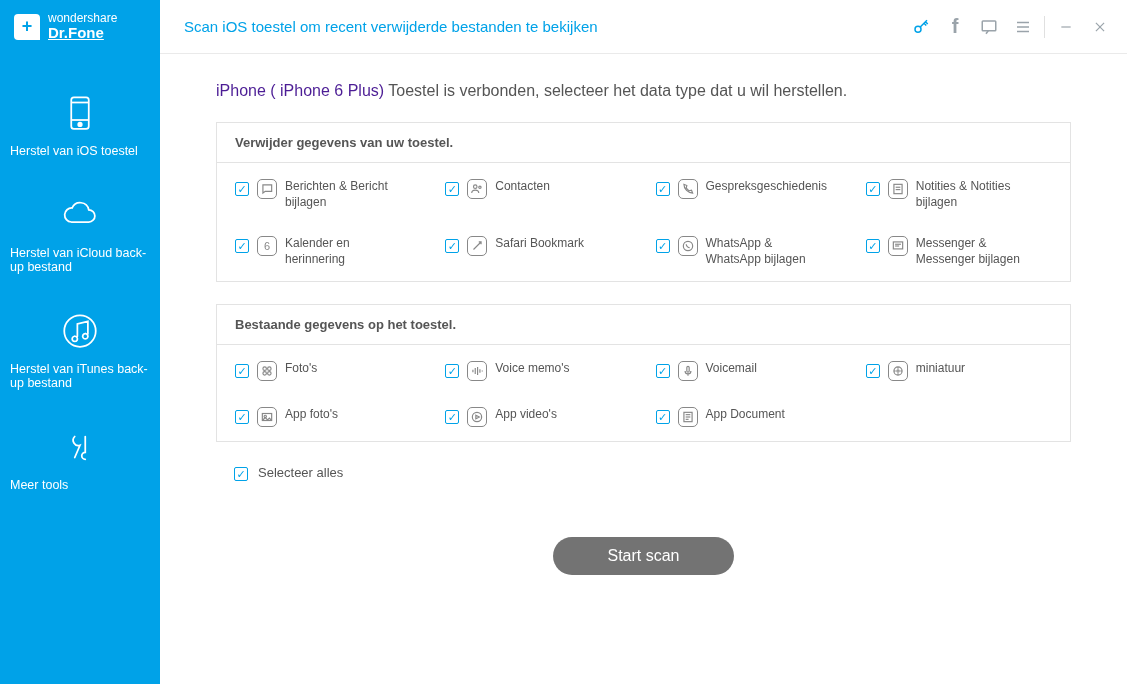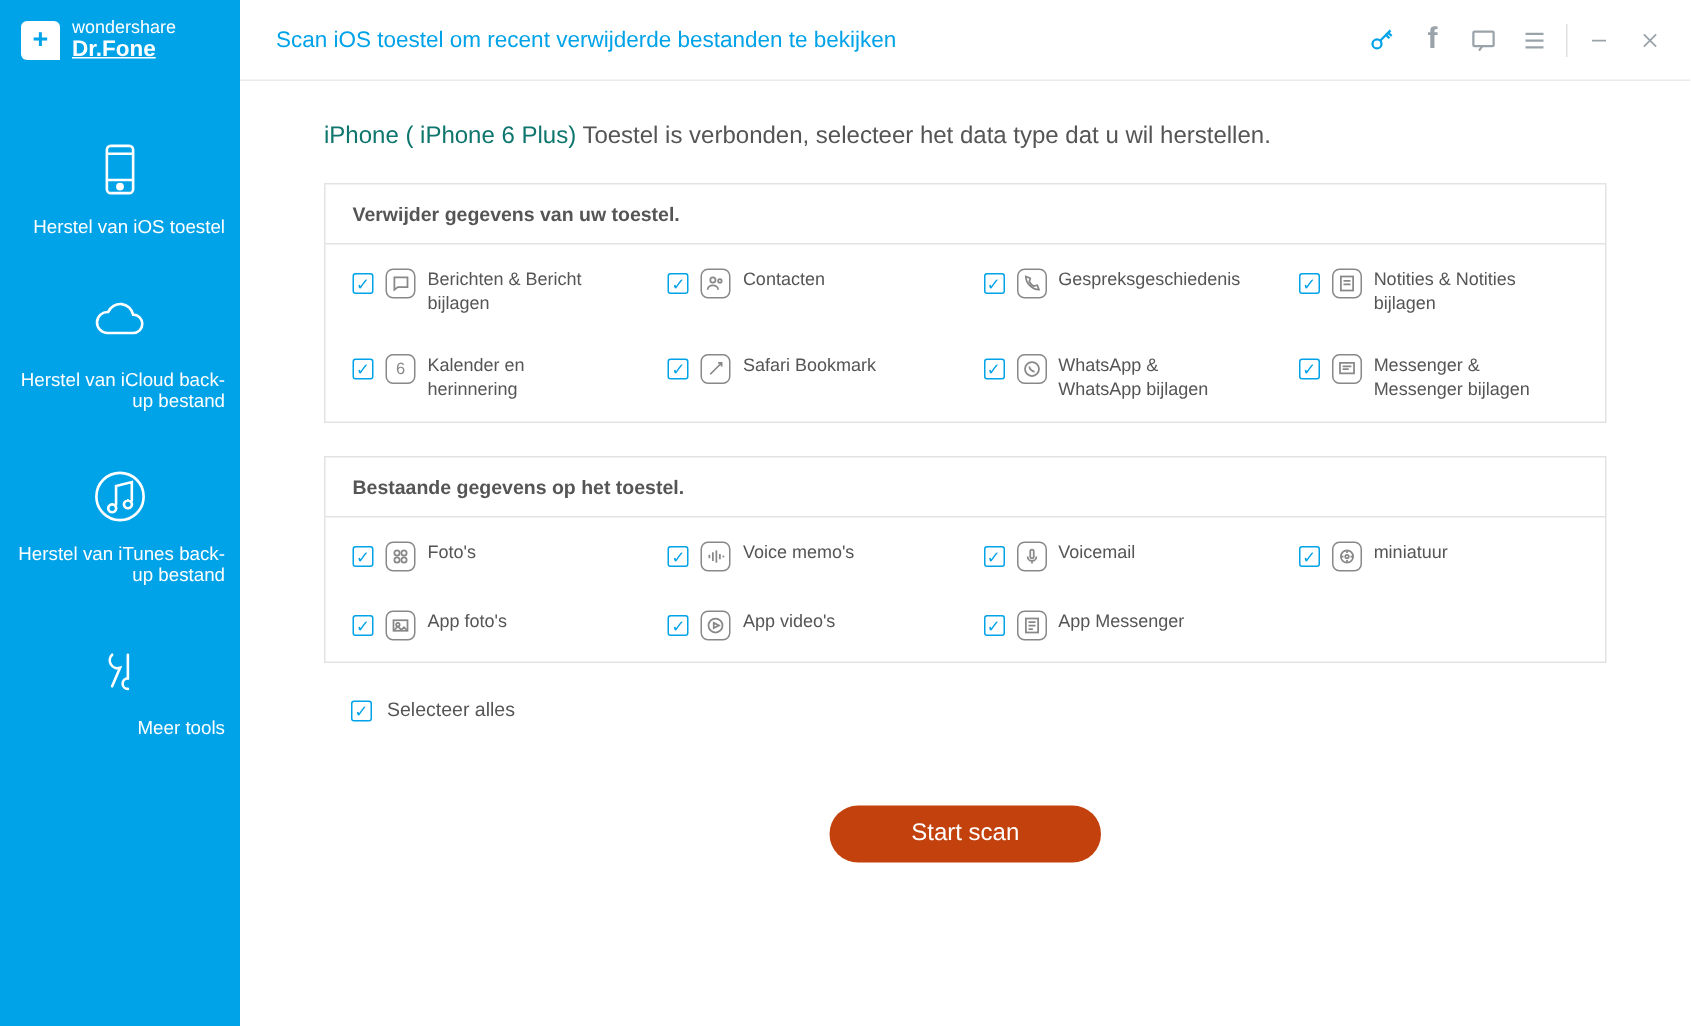--- a/index.html
+++ b/index.html
@@ -48,21 +48,21 @@
   width: 160px;
   background: #00a2e8;
   color: #fff;
   display: flex;
   flex-direction: column;
   align-items: center;
   padding-top: 24px;
 }
 .side-item {
   width: 100%;
-  text-align: right;
+  text-align: left;
   padding: 14px 10px 22px;
   font-size: 12.5px;
   position: relative;
   cursor: pointer;
 }
 .side-item.active::after {
   content: "";
   position: absolute;
   right: -12px; top: 40px;
   border: 12px solid transparent;
@@ -73,21 +73,21 @@
   width: 42px; height: 42px;
 }
 .side-icon svg { width:100%; height:100%; }
 
 .main {
   flex: 1;
   padding: 28px 56px 0 56px;
   overflow: auto;
 }
 .heading { font-size: 16px; color: #555; margin-bottom: 22px; }
-.heading .device { color: #0f766e; }
+.heading .device { color: #4c1d95; }
 
 .panel {
   border: 1px solid #e3e3e3;
   border-radius: 0;
   margin-bottom: 22px;
 }
 .panel-head {
   padding: 12px 18px;
   border-bottom: 1px solid #e3e3e3;
   font-weight: bold;
@@ -133,21 +133,21 @@
 
 .select-all-row {
   display:flex; align-items:center; gap:10px;
   padding-left: 18px;
   font-size: 13px; color:#555;
 }
 
 .scan-btn-wrap { text-align: center; margin-top: 56px; }
 .scan-btn {
   display:inline-block;
-  background: #c2410c; color:#fff;
+  background: #737373; color:#fff;
   border:none; border-radius: 22px;
   padding: 10px 54px;
   font-size: 16px;
   cursor: pointer;
 }
 </style>
 </head>
 <body>
 
 <div class="titlebar">
@@ -400,21 +400,21 @@
           <div class="cell">
             <span class="chk">✓</span>
             <span class="type-icon">
                 <svg width="14" height="14" viewBox="0 0 24 24" fill="none" stroke="currentColor" stroke-width="2">
                   <rect x="5" y="4" width="14" height="16"></rect>
                   <line x1="8" y1="8" x2="16" y2="8"></line>
                   <line x1="8" y1="12" x2="16" y2="12"></line>
                   <line x1="8" y1="16" x2="13" y2="16"></line>
                 </svg>
               </span>
-            <span class="cell-label">App Messenger</span>
+            <span class="cell-label">App Document</span>
           </div>
         </div>
       </div>
     </div>
 
     <div class="select-all-row">
       <span class="chk">✓</span>
       <span>Selecteer alles</span>
     </div>
 

